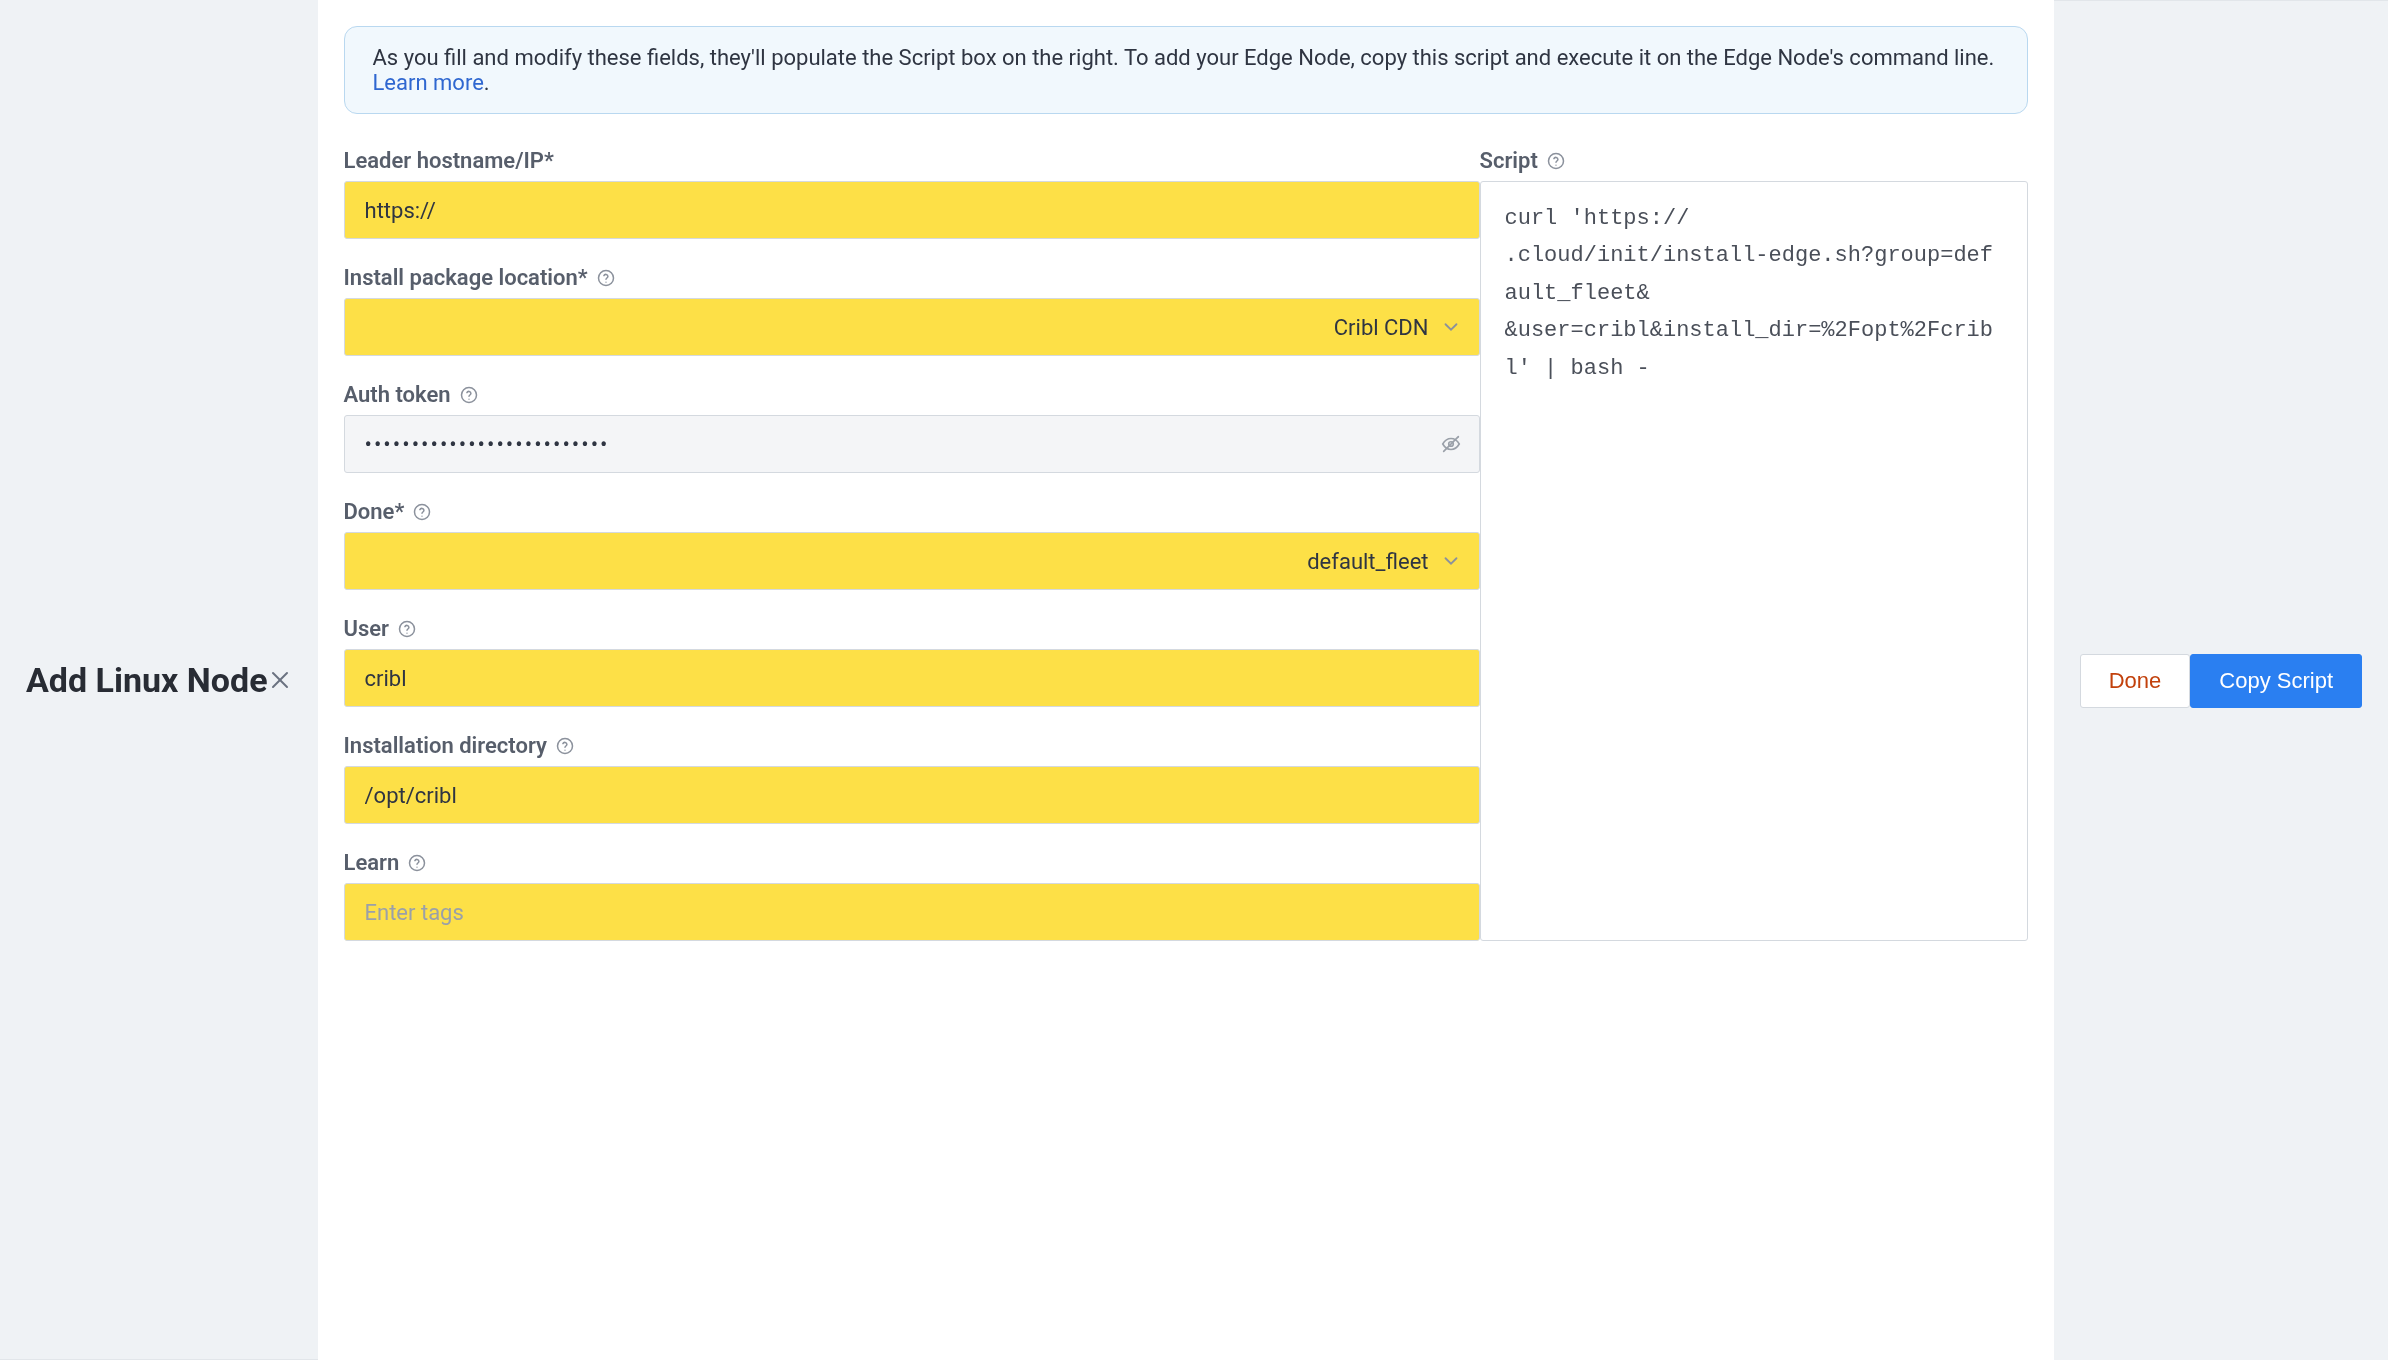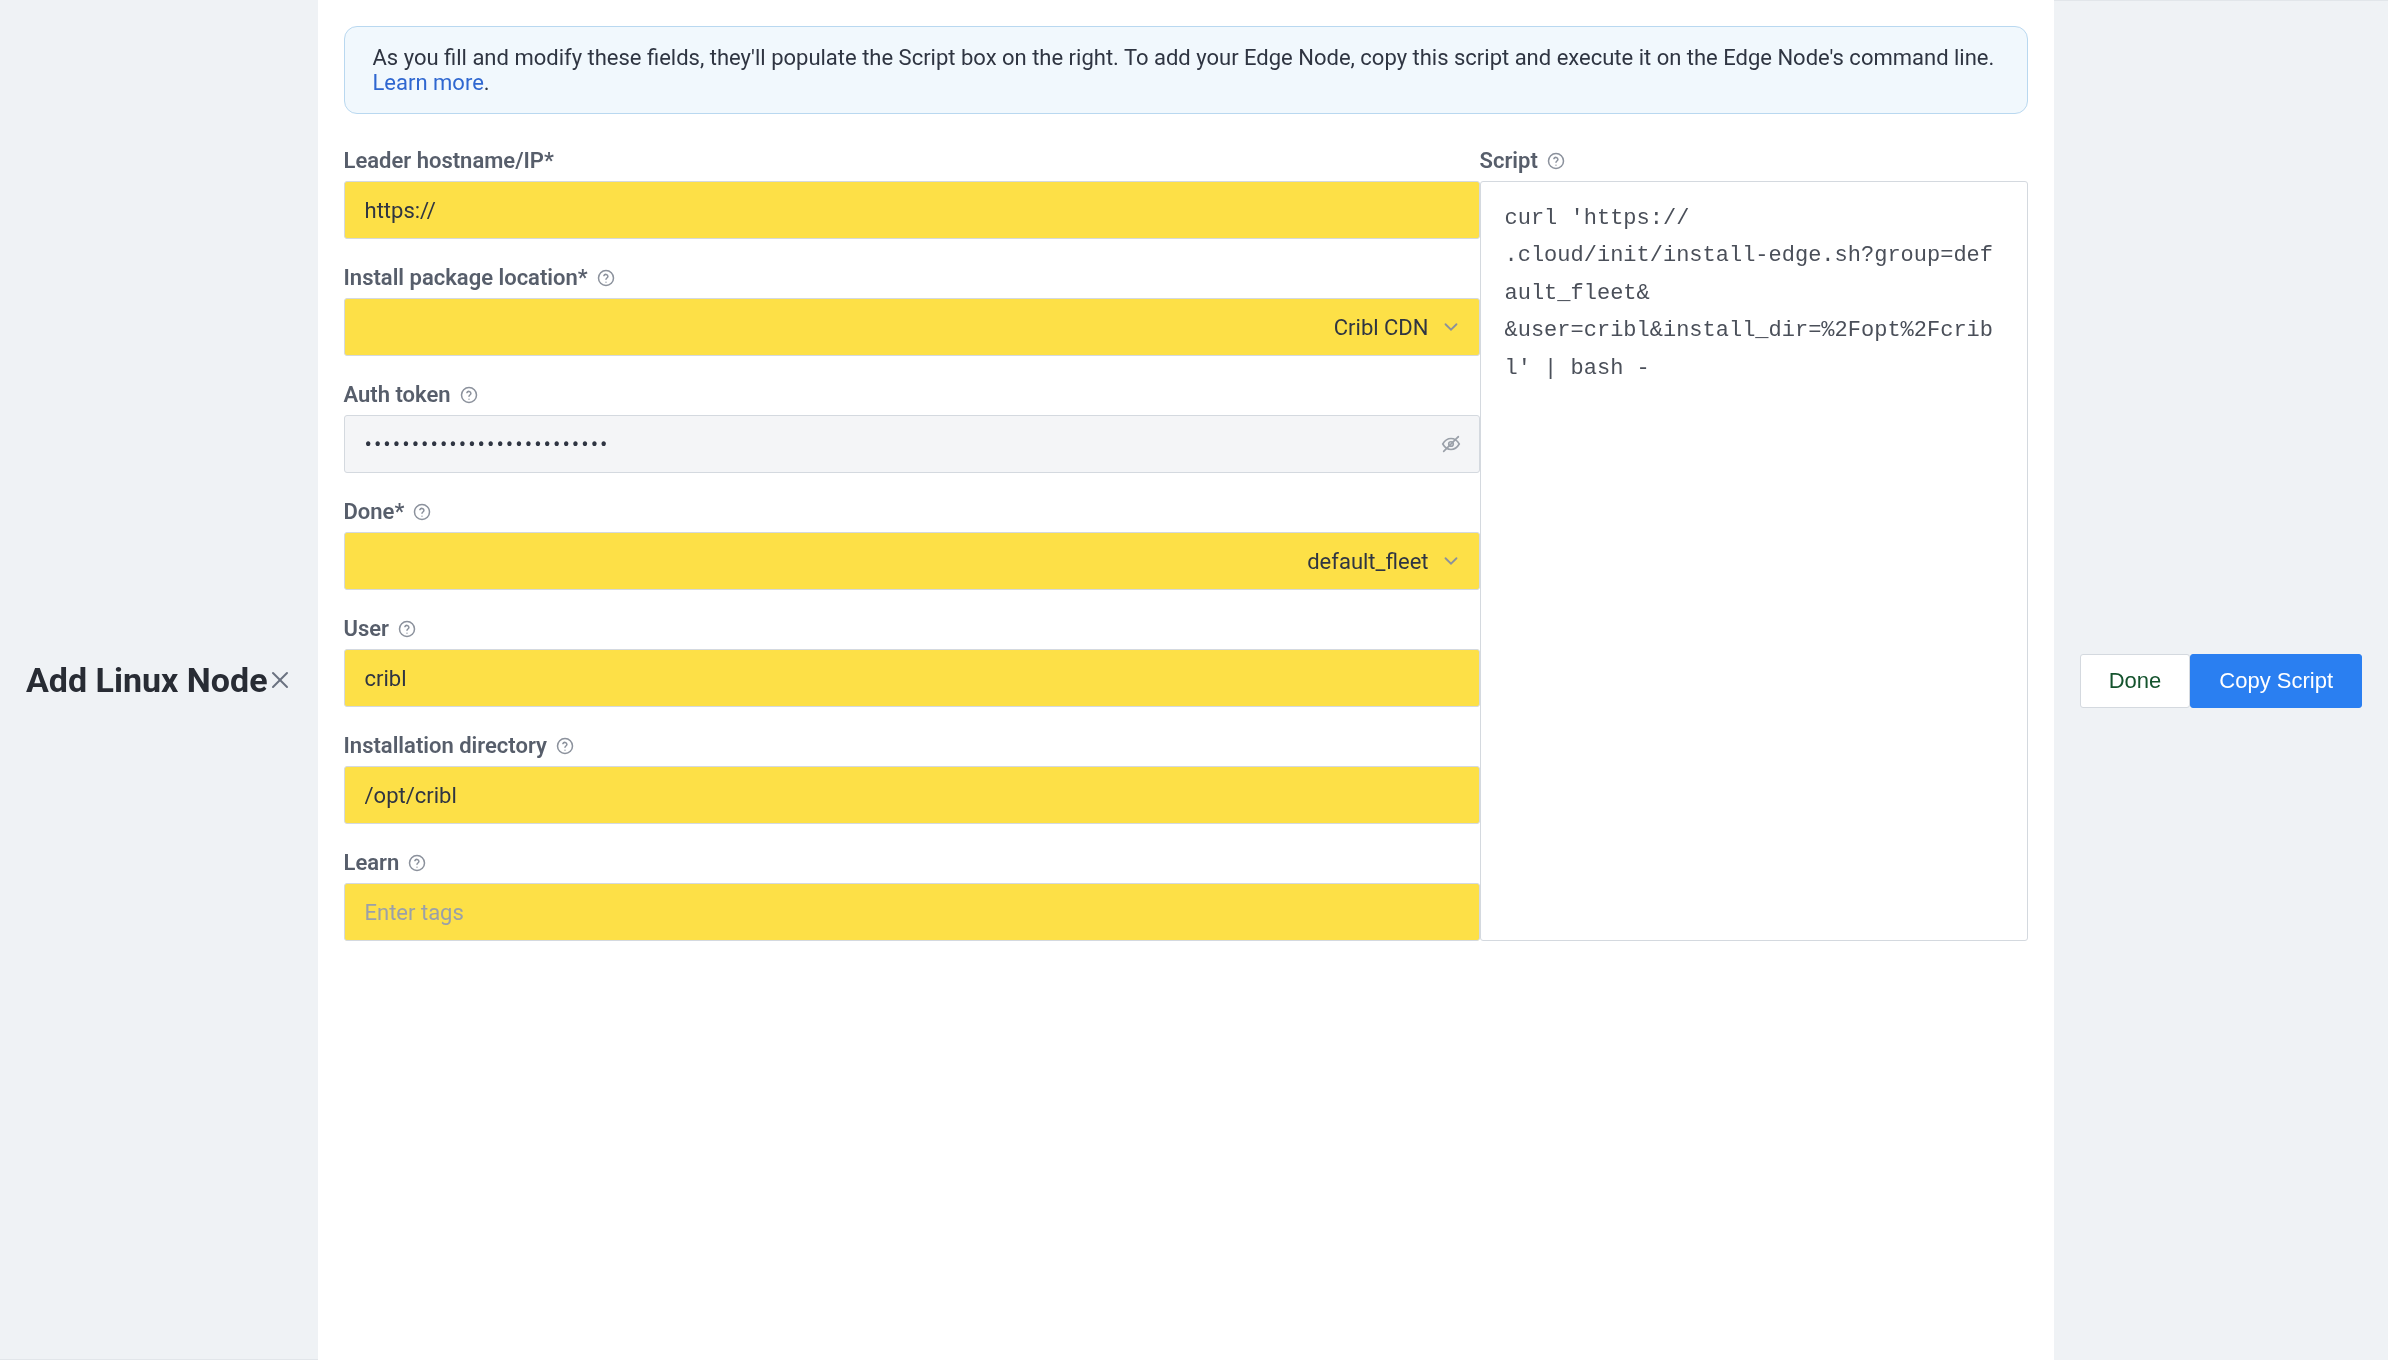--- a/index.html
+++ b/index.html
@@ -154,21 +154,21 @@
   border-radius: 3px;
   font-size: 22px;
   font-weight: 500;
   cursor: pointer;
   display: inline-flex;
   align-items: center;
 }
 .btn-default {
   background: #fff;
   border: 1px solid #d4d9df;
-  color: #14532d;
+  color: #c2410c;
 }
 .btn-primary {
   background: #2a7ff1;
   border: 1px solid #2a7ff1;
   color: #fff;
 }
 </style>
 </head>
 <body>
 

